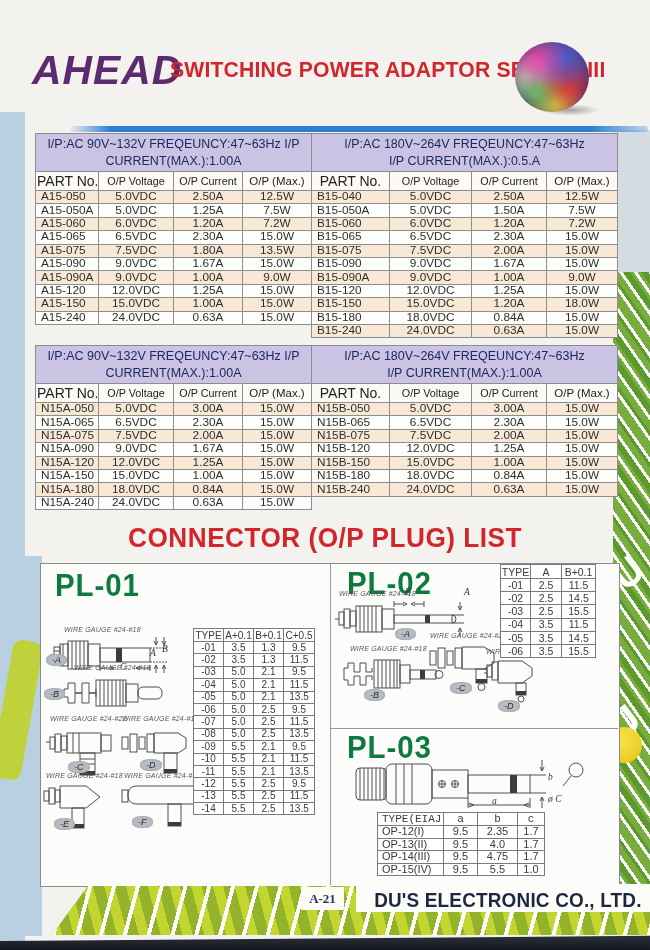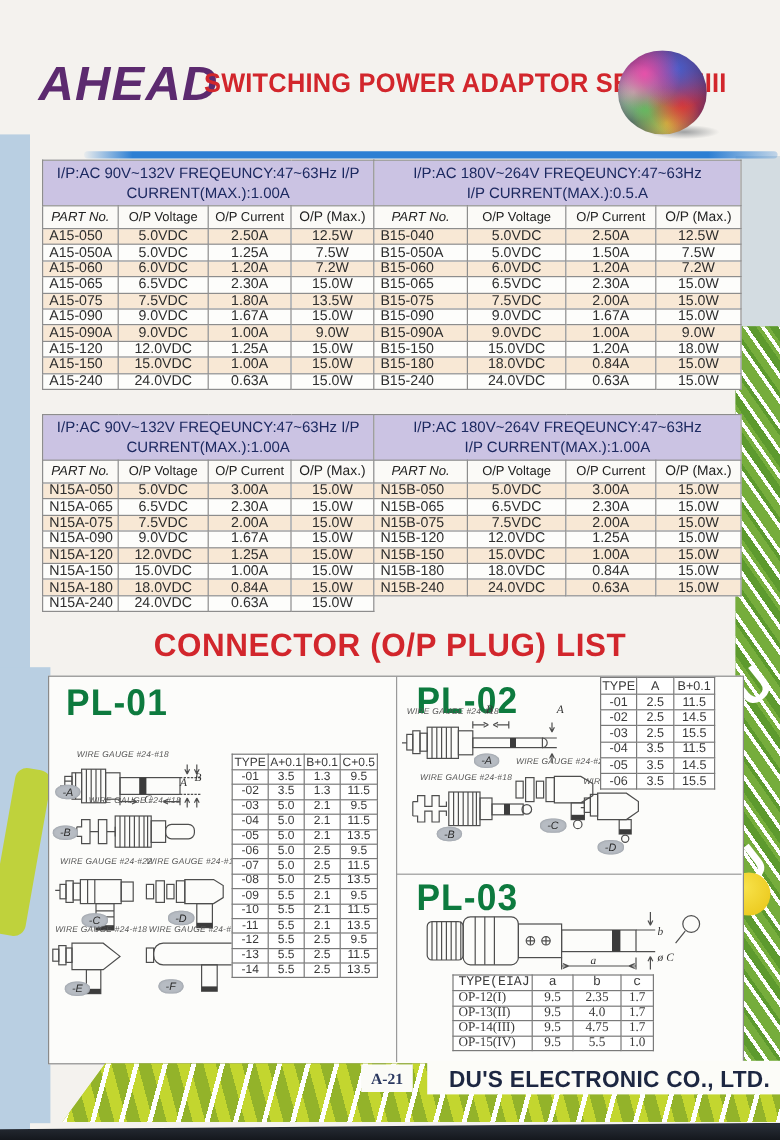--- a/index.html
+++ b/index.html
@@ -38,21 +38,21 @@
   .sphere-shadow{left:540px;top:104px;width:60px;height:12px;border-radius:50%;
      background:radial-gradient(ellipse,rgba(90,95,100,.55),rgba(90,95,100,0) 70%);}
 
   
   table{border-collapse:collapse;table-layout:fixed;}
   .spec{position:absolute;background:#fdfdfb;border:1px solid #7e7e7e;}
   .spec th,.spec td{border:1px solid #8d8d8d;overflow:hidden;white-space:nowrap;}
   .spec .band{background:#cbc3e3;color:#1c2960;font-weight:400;font-size:12.5px;
       line-height:1.32;padding:2px 0;text-align:center;}
   .spec .cols th{background:#fbfaf7;font-weight:400;height:16px;color:#222;}
-  .spec .c0{font-size:11px;font-style:italic;} .spec .cm{font-size:10.8px;} .spec .c3{font-size:11.5px;}
+  .spec .c0{font-size:14px;} .spec .cm{font-size:10.8px;} .spec .c3{font-size:11.5px;}
   .spec tbody td{height:12.4px;font-size:11.8px;line-height:1;text-align:center;color:#2e2e2e;padding:0 1px;}
   .spec tbody tr:nth-child(odd){background:#f8e8d5;}
   .spec tbody td:first-child{text-align:left;padding-left:5px;}
 
   
   .connector-title{left:0;top:523px;width:650px;text-align:center;font-size:27px;font-weight:800;
       color:#d2262c;letter-spacing:.5px;transform:scaleX(.97);}
   .plug-box{left:40px;top:563px;width:578px;height:322px;background:#fcfcfa;border:1px solid #8a8a8a;}
   .vdiv{left:330px;top:564px;width:1px;height:321px;background:#9a9a9a;}
   .hdiv{left:330px;top:728px;width:288px;height:1px;background:#9a9a9a;}
@@ -60,21 +60,21 @@
        transform:scaleX(.95);transform-origin:left;}
 
   .mt{position:absolute;background:#fff;font-family:"Liberation Sans",sans-serif;}
   .mt th,.mt td{border:1px solid #7a7a7a;font-weight:400;text-align:center;color:#3a3a3a;
       overflow:hidden;white-space:nowrap;padding:0;}
   .pl01t{left:193px;top:628px;width:122px;font-size:10px;}
   .pl01t th{height:12px;} .pl01t td{height:11.4px;line-height:1;}
   .pl02t{left:500px;top:564px;width:96px;font-size:10.5px;}
   .pl02t th{height:13px;} .pl02t td{height:12.2px;line-height:1;}
   .pl03t{left:377px;top:812px;width:168px;font-size:11px;}
-  .pl03t th{height:12px;font-family:Liberation Mono, monospace;} .pl03t td{height:11.6px;line-height:1;font-family:Liberation Serif, serif;}
+  .pl03t th{height:12px;font-family:Liberation Mono, monospace;} .pl03t td{height:11.6px;line-height:1;}
   .pl03t td:first-child,.pl03t th:first-child{text-align:left;padding-left:4px;}
 
   
   .draw{position:absolute;}
   .gauge{position:absolute;font-size:7px;font-style:italic;color:#555;white-space:nowrap;letter-spacing:.2px;}
   .badge{position:absolute;background:#b7bcc3;color:#2c2c2c;border-radius:45%;font-size:9px;
       font-style:italic;padding:1.5px 6px;line-height:1;box-shadow:inset 0 0 2px #8a8f96;}
   .cd{position:absolute;stroke:#4e4e4e;fill:none;stroke-width:1;}
   .cd .f{fill:#3c3c3c;stroke:none;}
   .dim{position:absolute;font-family:"Liberation Serif",serif;font-style:italic;font-size:9.5px;color:#333;}
@@ -256,20 +256,26 @@
           <td>1.67A</td>
           <td>15.0W</td>
         </tr>
         <tr>
           <td>B15-090A</td>
           <td>9.0VDC</td>
           <td>1.00A</td>
           <td>9.0W</td>
         </tr>
         <tr>
+          <td>B15-120</td>
+          <td>12.0VDC</td>
+          <td>1.25A</td>
+          <td>15.0W</td>
+        </tr>
+        <tr>
           <td>B15-150</td>
           <td>15.0VDC</td>
           <td>1.20A</td>
           <td>18.0W</td>
         </tr>
         <tr>
           <td>B15-180</td>
           <td>18.0VDC</td>
           <td>0.84A</td>
           <td>15.0W</td>

